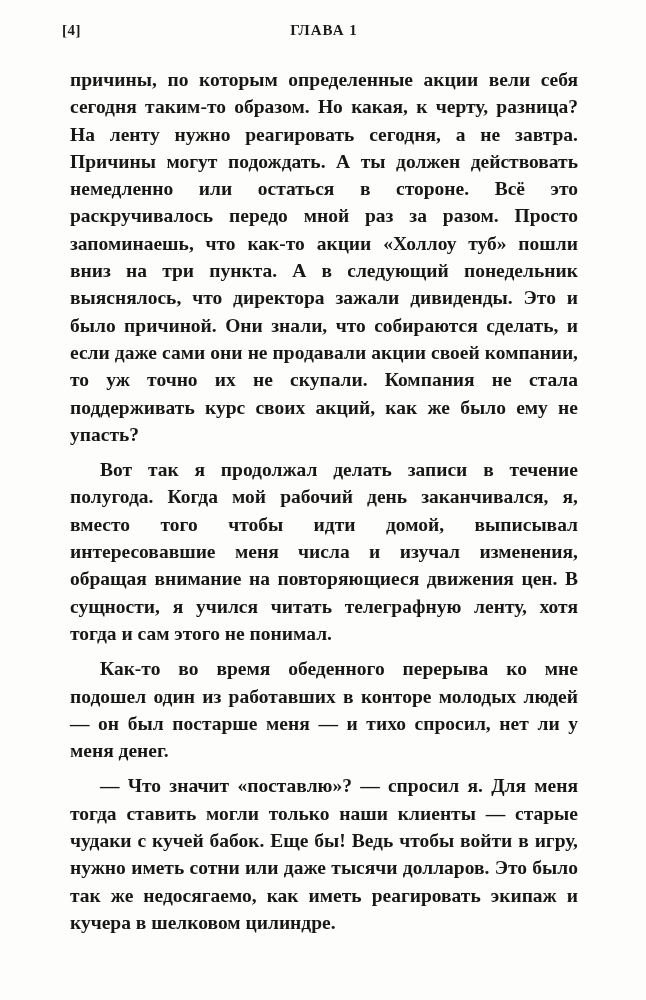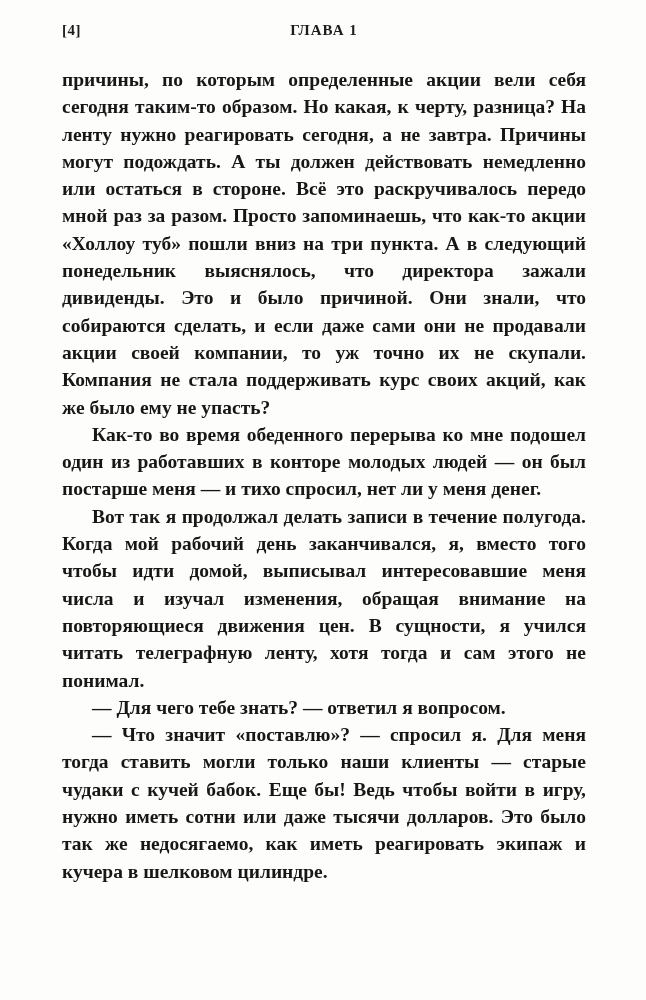--- a/index.html
+++ b/index.html
@@ -45,35 +45,34 @@
   }
   .body-text {
     margin-top: 20px;
     font-size: 19.5px;
     line-height: 27.3px;
     font-weight: 600;
     text-align: justify;
     color: #171717;
   }
   .para {
-    margin: 0;
+    margin: 8px;
     text-indent: 30px;
   }
   .para.no-indent {
     text-indent: 0;
   }
 </style>
 </head>
 <body>
 
 <div class="page">
   <div class="header">
     <span class="page-num">[4]</span>
     <span class="chapter">ГЛАВА 1</span>
   </div>
   <div class="body-text">
     <p class="para no-indent">причины, по которым определенные акции вели себя сегодня таким-то образом. Но какая, к черту, разница? На ленту нужно реагировать сегодня, а не завтра. Причины могут подождать. А ты должен действовать немедленно или остаться в стороне. Всё это раскручивалось передо мной раз за разом. Просто запоминаешь, что как-то акции «Холлоу туб» пошли вниз на три пункта. А в следующий понедельник выяснялось, что директора зажали дивиденды. Это и было причиной. Они знали, что собираются сделать, и если даже сами они не продавали акции своей компании, то уж точно их не скупали. Компания не стала поддерживать курс своих акций, как же было ему не упасть?</p>
+    <p class="para">Вот так я продолжал делать записи в течение полугода. Когда мой рабочий день заканчивался, я, вместо того чтобы идти домой, выписывал интересовавшие меня числа и изучал изменения, обращая внимание на повторяющиеся движения цен. В сущности, я учился читать телеграфную ленту, хотя тогда и сам этого не понимал.</p>
     <p class="para">Как-то во время обеденного перерыва ко мне подошел один из работавших в конторе молодых людей — он был постарше меня — и тихо спросил, нет ли у меня денег.</p>
-    <p class="para">Вот так я продолжал делать записи в течение полугода. Когда мой рабочий день заканчивался, я, вместо того чтобы идти домой, выписывал интересовавшие меня числа и изучал изменения, обращая внимание на повторяющиеся движения цен. В сущности, я учился читать телеграфную ленту, хотя тогда и сам этого не понимал.</p>
-    <p class="para">— Для чего тебе знать? — ответил я вопросом.</p>
     <p class="para">— Что значит «поставлю»? — спросил я. Для меня тогда ставить могли только наши клиенты — старые чудаки с кучей бабок. Еще бы! Ведь чтобы войти в игру, нужно иметь сотни или даже тысячи долларов. Это было так же недосягаемо, как иметь реагировать экипаж и кучера в шелковом цилиндре.</p>
   </div>
 </div>
 
 </body></html>

